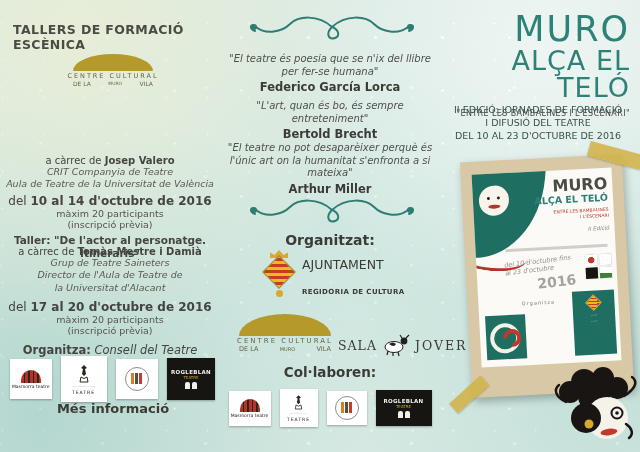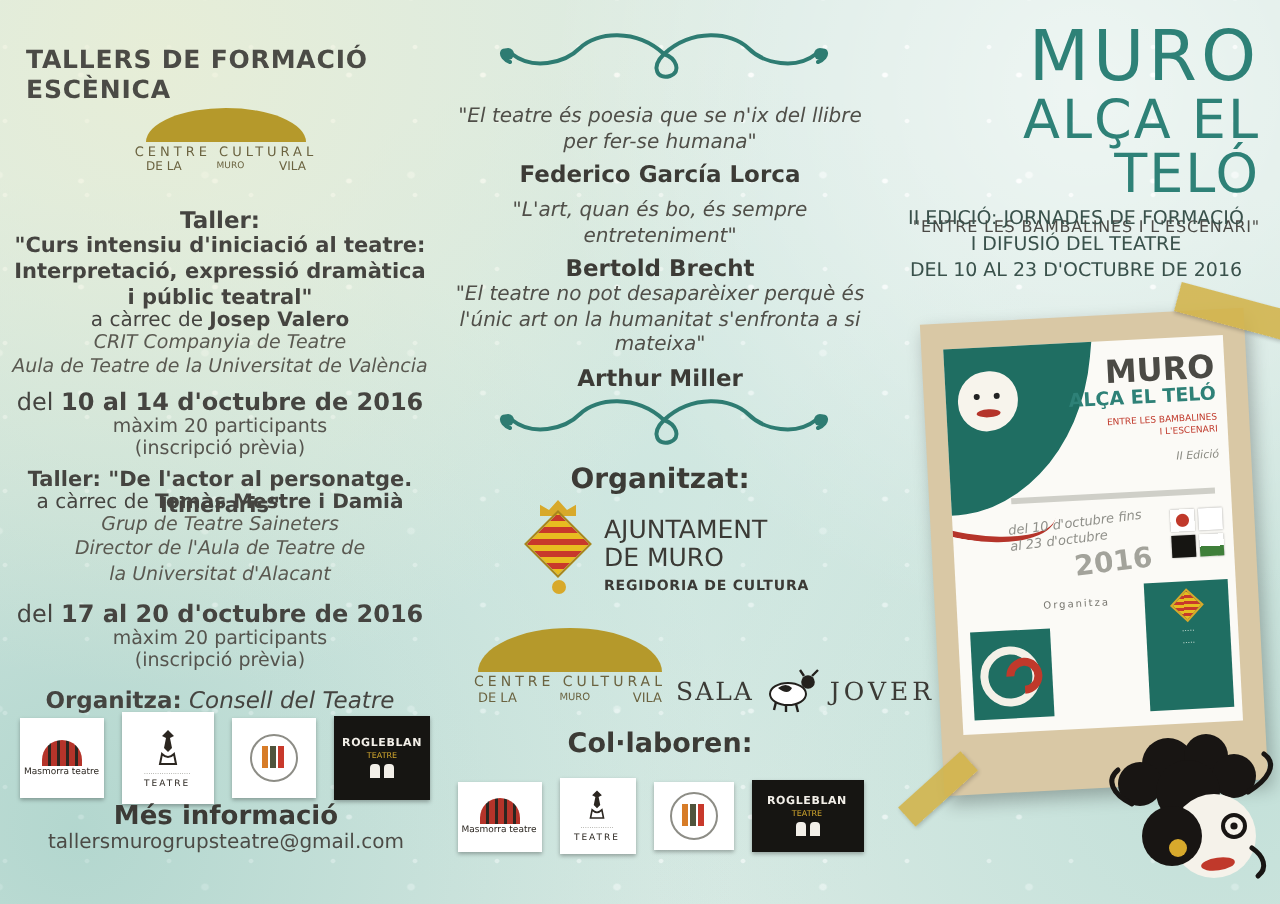--- a/index.html
+++ b/index.html
@@ -46,21 +46,21 @@
   .dark .figs{display:flex;gap:2px;margin-top:1.5px;}
   .dark .figs i{width:5px;height:7px;background:#f2efe8;border-radius:2px 2px 0 0;}
   
   .quote{width:214px;left:223px;font-size:10px;color:#504f49;line-height:1.25;}
   .quote .qa{font-size:11.5px;font-weight:bold;color:#3c3b36;margin-top:2px;font-style:normal;}
   .escut{width:34px;}
   .crown{width:18px;height:8px;margin:0 auto;background:#d8a92a;clip-path:polygon(0 100%,0 30%,25% 62%,50% 0,75% 62%,100% 30%,100% 100%);}
   .loz{width:22px;height:22px;margin:2px auto 0;transform:rotate(45deg);border:1.5px solid #a8861d;background:repeating-linear-gradient(-45deg,#e8bc20 0 3px,#c8392b 3px 6px);}
   .tassel{width:7px;height:7px;border-radius:50%;background:#d8a92a;margin:6px auto 0;}
   .ajt1{font-size:12.5px;font-weight:normal;color:#3b3a35;line-height:1.15;}
-  .ajt3{font-size:7px;font-weight:bold;color:#3b3a35;letter-spacing:.4px;margin-top:2px;}
+  .ajt3{font-size:7px;font-weight:bold;color:#3b3a35;letter-spacing:.4px;margin-top:16px;}
   .salaj{display:flex;align-items:center;gap:4px;color:#3c3b36;}
   .salaj .w{font-size:12.5px;letter-spacing:1px;font-family:"DejaVu Serif",serif;}
   
   .rt1{font-size:35px;color:#2e8177;letter-spacing:2px;line-height:1;}
   .rt2{font-size:27px;color:#2e8177;letter-spacing:1px;line-height:1;}
   .rsub{font-size:8px;letter-spacing:.4px;color:#4a4945;}
   .redition{font-size:9.5px;font-weight:normal;color:#39514b;line-height:1.35;}
   .poster{left:466px;top:158px;width:162px;height:236px;background:#d9c8a5;transform:rotate(-3deg);
     box-shadow:2px 4px 9px rgba(0,0,0,.28);padding:0;}
   .pinner{position:absolute;left:11px;top:13px;width:140px;height:193px;background:#fbfaf6;overflow:hidden;}
@@ -99,26 +99,20 @@
   <div class="abs cc" style="left:55px;top:54px;width:116px;">
     <div class="dome" style="width:80px;height:17px;"></div>
     <div class="ccname" style="font-size:6.5px;">CENTRE CULTURAL</div>
     <div class="ccsub" style="width:80px;font-size:6px;">
       <span>DE LA</span>
       <span style="font-size:4.5px;">MURO</span>
       <span>VILA</span>
     </div>
   </div>
 
-  <div class="abs ws c" style="top:103px;">
-    <div class="lbl">Taller:</div>
-    <div class="tl">"Curs intensiu d'iniciació al teatre:</div>
-    <div class="tl">Interpretació, expressió dramàtica</div>
-    <div class="tl">i públic teatral"</div>
-  </div>
 
   <div class="abs ws c" style="top:155px;">
     <div class="byline"><span>a càrrec de </span><span class="b">Josep Valero</span></div>
     <div class="credit it">CRIT Companyia de Teatre</div>
     <div class="credit it">Aula de Teatre de la Universitat de València</div>
   </div>
 
   <div class="abs ws c" style="top:194px;">
     <div class="dates"><span style="font-weight:normal;">del </span><span>10 al 14 d'octubre de 2016</span></div>
     <div class="cap">màxim 20 participants</div>
@@ -172,21 +166,20 @@
       <span class="pl-w1">ROGLEBLAN</span>
       <span class="pl-w2">TEATRE</span>
       <span class="figs">
           <i></i>
           <i></i>
         </span>
     </div>
   </div>
 
   <div class="abs c b" style="left:8px;top:401px;width:210px;font-size:13px;color:#3c3b36;">Més informació</div>
-  <div class="abs c email" style="left:8px;top:416px;width:210px;">tallersmurogrupsteatre@gmail.com</div>
 
   <svg class="abs" style="left:238px;top:12px;" width="188" height="30" viewBox="0 0 188 30">
     <g stroke="#2e7c72" fill="none" stroke-width="2" stroke-linecap="round">
       <path d="M94 15 C 80 2 60 4 52 12 C 44 20 28 23 18 15 C 12 10 11 17 17 19"></path>
       <path d="M94 15 C 108 2 128 4 136 12 C 144 20 160 23 170 15 C 176 10 177 17 171 19"></path>
       <path d="M94 15 C 87 22 91 28 97 26 C 103 24 100 17 94 15"></path>
     </g>
     <circle cx="16" cy="15" r="3" fill="#2e7c72"></circle>
       <circle cx="172" cy="15" r="3" fill="#2e7c72"></circle>
   </svg>
@@ -216,21 +209,20 @@
 
   <div class="abs c b" style="left:255px;top:232px;width:150px;font-size:14px;color:#3c3b36;">Organitzat:</div>
 
   <div class="abs escut" style="left:262px;top:250px;">
     <div class="crown"></div>
       <div class="loz"></div>
       <div class="tassel"></div>
   </div>
   <div class="abs" style="left:302px;top:258px;width:120px;">
     <div class="ajt1">AJUNTAMENT</div>
-    <div class="ajt1">DE MURO</div>
     <div class="ajt3">REGIDORIA DE CULTURA</div>
   </div>
 
   <div class="abs cc" style="left:225px;top:314px;width:120px;">
     <div class="dome" style="width:92px;height:22px;"></div>
     <div class="ccname" style="font-size:7px;">CENTRE CULTURAL</div>
     <div class="ccsub" style="width:92px;font-size:6.5px;">
       <span>DE LA</span>
       <span style="font-size:5px;">MURO</span>
       <span>VILA</span>

